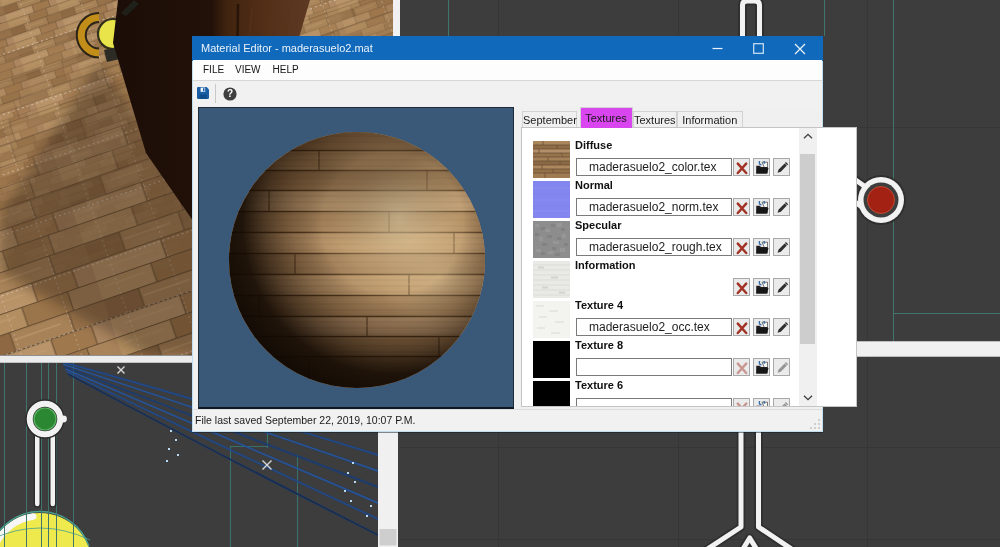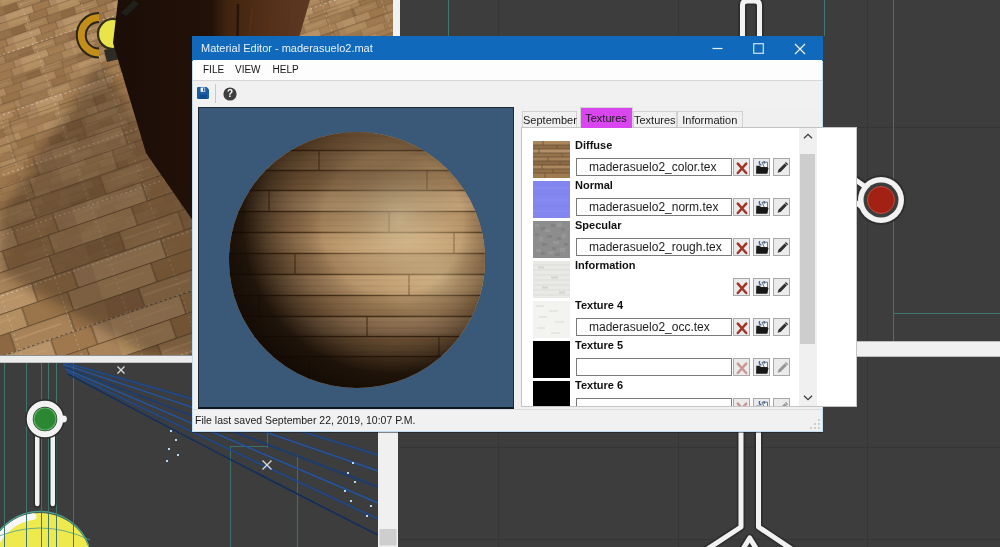--- a/index.html
+++ b/index.html
@@ -640,21 +640,21 @@
             <path d="M9.8 0.4 L10.4 2.8 L8.2 2.4 Z" fill="#3b6ea8"></path>
           </svg>
         </div>
     <div class="btn" style="left:251px;top:190.5px">
           <svg width="14" height="14" viewBox="0 0 14 14">
             <path d="M2.6 11.8 L3.6 8.6 L9.6 2.4 L11.8 4.6 L5.8 10.7 Z" fill="#2e2e2e"></path>
             <path d="M9.9 1.9 L10.9 1 L13.2 3.2 L12.2 4.2 Z" fill="#2e2e2e"></path>
           </svg>
         </div>
     <div class="thumb" style="top:213.5px;background:#000"></div>
-    <div class="lbl" style="top:211.5px">Texture 5</div>
+    <div class="lbl" style="top:211.5px">Texture 8</div>
     <div class="inp" style="top:230.5px"></div>
     <div class="btn" style="left:211px;top:230.5px">
           <svg class="dis" width="14" height="14" viewBox="0 0 14 14">
             <path d="M2.8 2.6 L11.2 12 M11.2 2.6 L2.8 12" stroke="#a23427" stroke-width="2.5" stroke-linecap="round"></path>
           </svg>
         </div>
     <div class="btn" style="left:231px;top:230.5px">
           <svg width="14" height="14" viewBox="0 0 14 14">
             <path d="M7 1.2 L12.5 1.2 L12.5 8 L10 8 Z" fill="#f6f6f6" stroke="#555" stroke-width="0.8"></path>
             <path d="M1.2 4.8 L4.8 4.8 L6 6 L12.6 6 L12.6 12.6 L1.2 12.6 Z" fill="#1e1e1e"></path>

